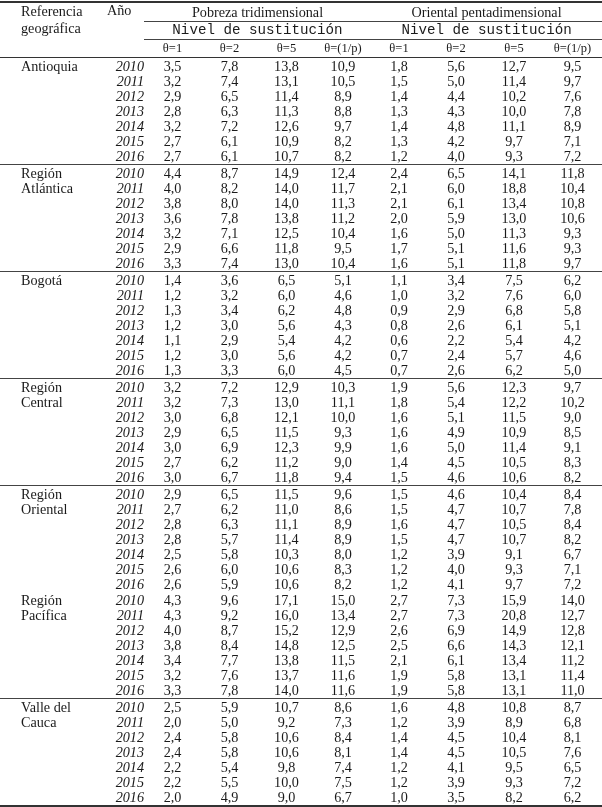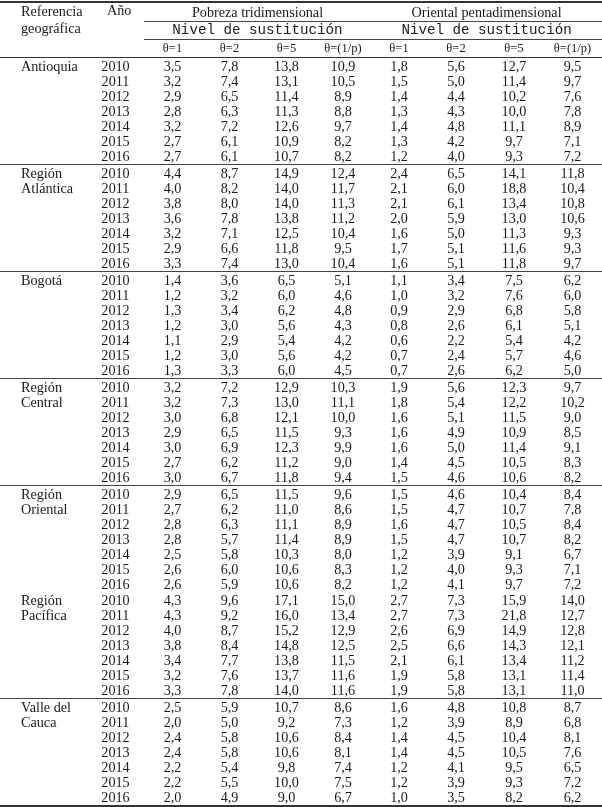--- a/index.html
+++ b/index.html
@@ -5,21 +5,21 @@
     html, body { margin: 0; padding: 0; background: #ffffff; }
     body { width: 602px; height: 807px; overflow: hidden; position: relative;
            font-family: "Liberation Serif", "DejaVu Serif", serif; color: #1a1a1a; }
     .topline { position: absolute; left: 0; width: 602px; top: 1px; height: 2px; background: #333; }
     table { position: absolute; top: 3px; left: 0; width: 602px; border-collapse: collapse; table-layout: fixed; font-size: 14.2px; }
     td, th { padding: 0; font-weight: normal; white-space: nowrap; line-height: 15px; }
     .h1 th { height: 18px; }
     .h2 th { height: 17px; font-family: Liberation Mono, monospace; }
     .h3 th { height: 17px; font-size: 12.5px; }
     .lbl { text-align: left; padding-left: 21px; vertical-align: top; }
-    .yr { text-align: center; padding-left: 1px; }
+    .yr { text-align: right; padding-left: 1px; font-style: italic; }
     .num { text-align: center; }
     .grp { text-align: center; }
     .bt { border-bottom: 1px solid #444; }
     .hb { border-bottom: 1.5px solid #333; }
     tr.first td { padding-top: 1px; }
     tr.sep td { border-bottom: 1.5px solid #444; }
     tr.sep-last td { border-bottom: 2px solid #333; }
   </style>
 </head>
 <body>
@@ -501,21 +501,21 @@
       </tr>
       <tr>
         <td class="lbl">Pacífica</td>
         <td class="yr">2011</td>
         <td class="num">4,3</td>
         <td class="num">9,2</td>
         <td class="num">16,0</td>
         <td class="num">13,4</td>
         <td class="num">2,7</td>
         <td class="num">7,3</td>
-        <td class="num">21,8</td>
+        <td class="num">20,8</td>
         <td class="num">12,7</td>
       </tr>
       <tr>
         <td class="lbl"></td>
         <td class="yr">2012</td>
         <td class="num">4,0</td>
         <td class="num">8,7</td>
         <td class="num">15,2</td>
         <td class="num">12,9</td>
         <td class="num">2,6</td>

